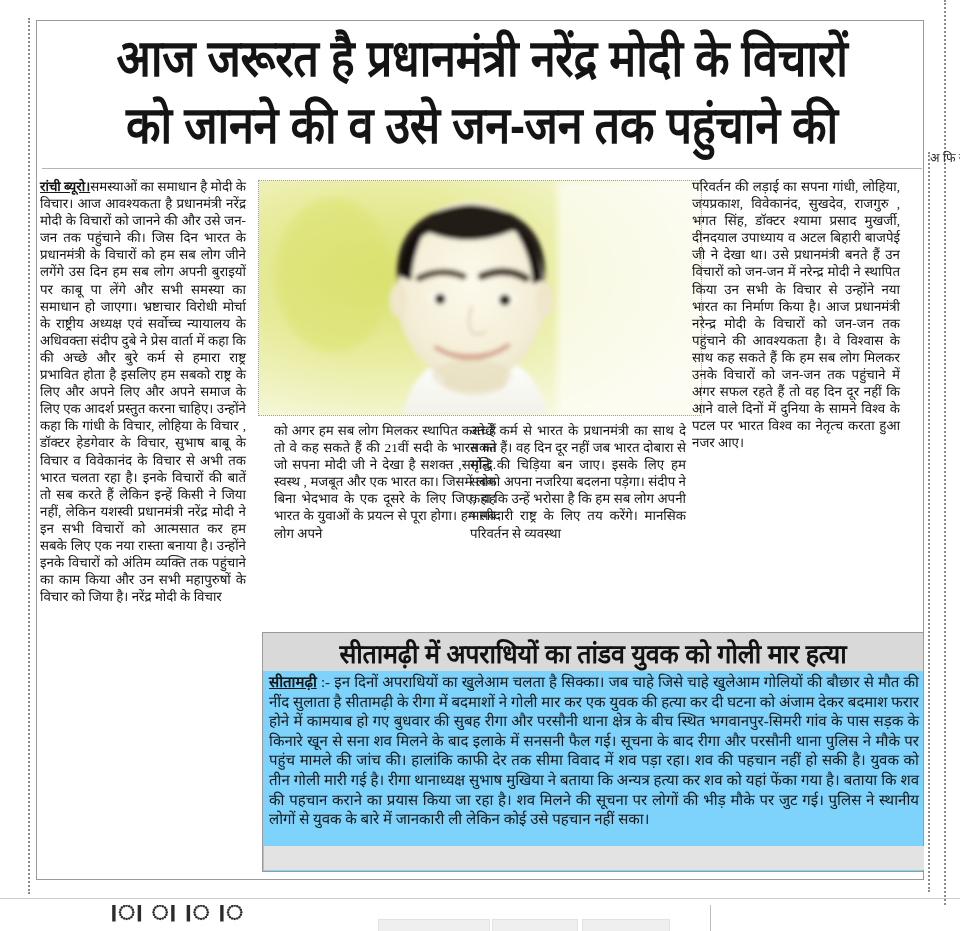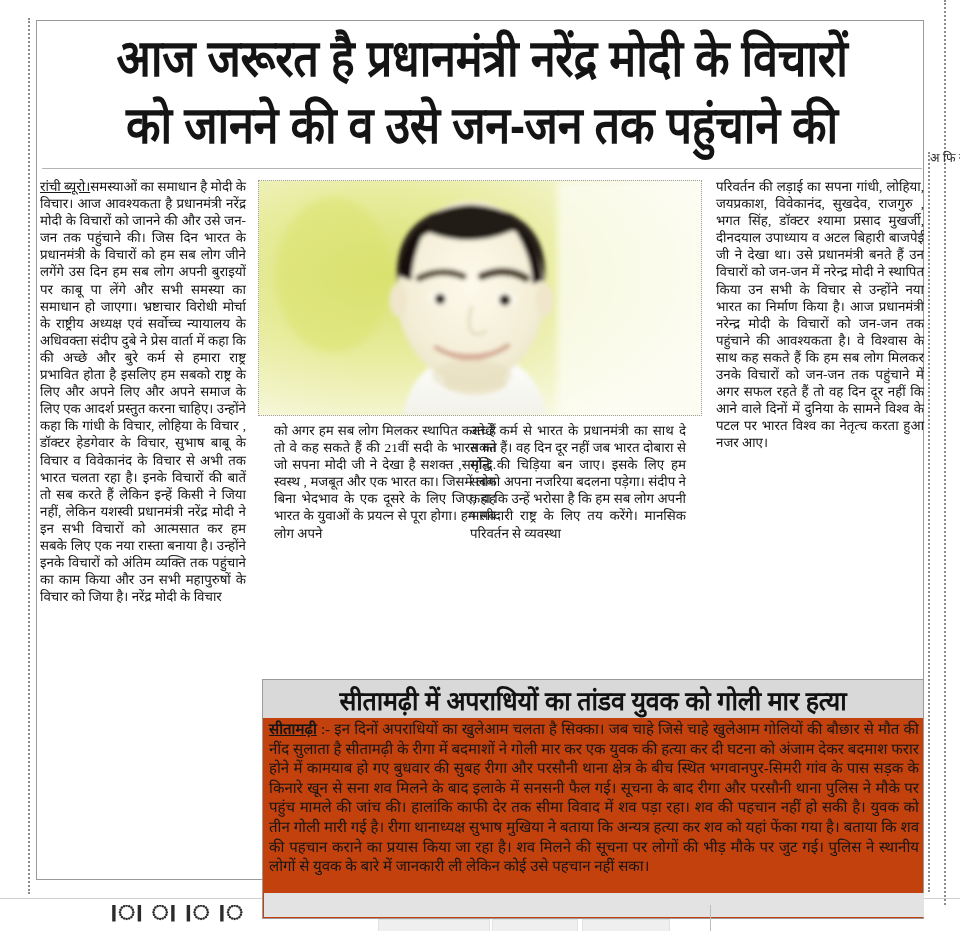--- a/index.html
+++ b/index.html
@@ -91,24 +91,24 @@
     font-size: 13.3px;
     line-height: 17.1px;
     color: #151515;
     text-align: justify;
     text-justify: inter-word;
     font-family: "Liberation Serif", "DejaVu Serif", serif;
   }
   .col-1 { left: 0px;   width: 206px; height: 448px; }
   .col-2 { left: 234px; width: 222px; top: 244px; height: 204px; }
   .col-3 { left: 430px; width: 216px; top: 244px; height: 204px; }
-  .col-4 { left: 676px; width: 208px; height: 448px; }
+  .col-4 { left: 652px; width: 208px; height: 448px; }
 
   .byline {
-    font-weight: normal;
+    font-weight: bold;
     text-decoration: underline;
   }
 
   
   .photo {
     position: absolute;
     left: 218px;
     top: 2px;
     width: 444px;
     height: 236px;
@@ -136,22 +136,21 @@
 
   
   .sub-article {
     position: absolute;
     left: 262px;
     top: 632px;
     width: 662px;
     height: 240px;
     border: 1px solid #9a9a9a;
     box-sizing: border-box;
-    background: #c2410c;
-    margin-top: 47px;
+    background: #7dd3fc;
   }
   .sub-headline-band {
     position: absolute;
     left: 0;
     top: 0;
     width: 100%;
     height: 38px;
     background: #d9d9d9;
     display: flex;
     align-items: center;

